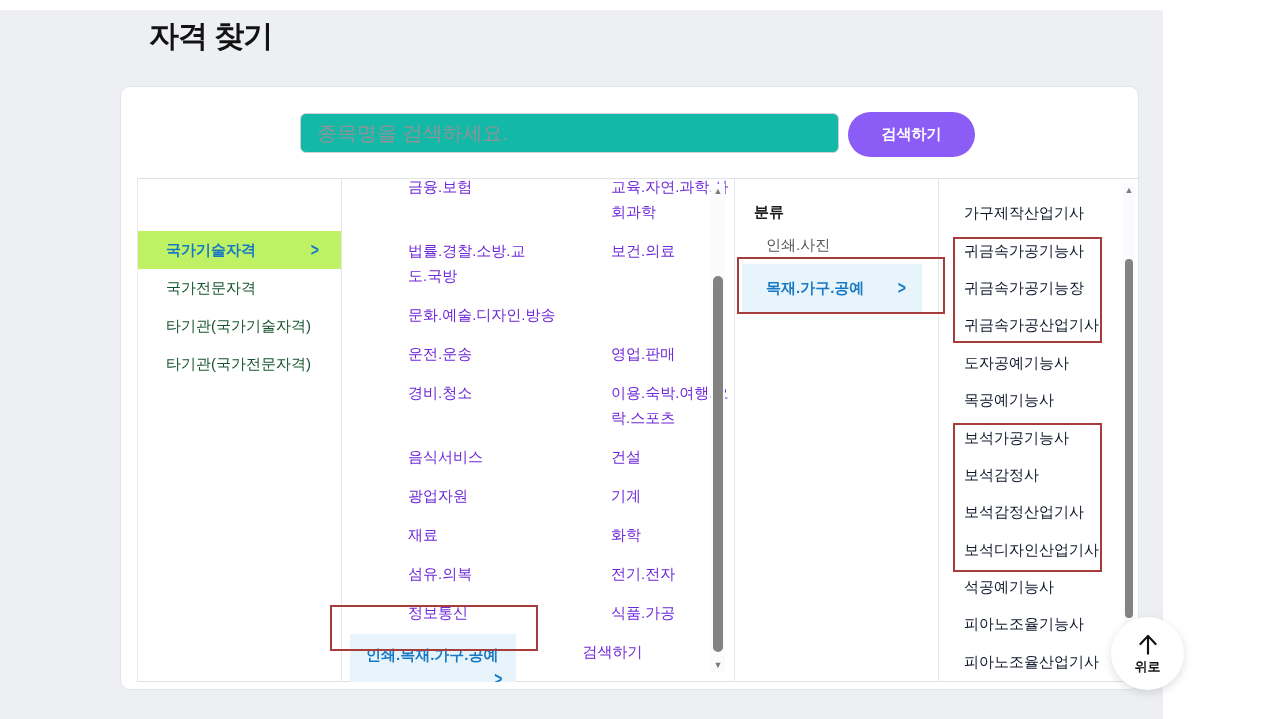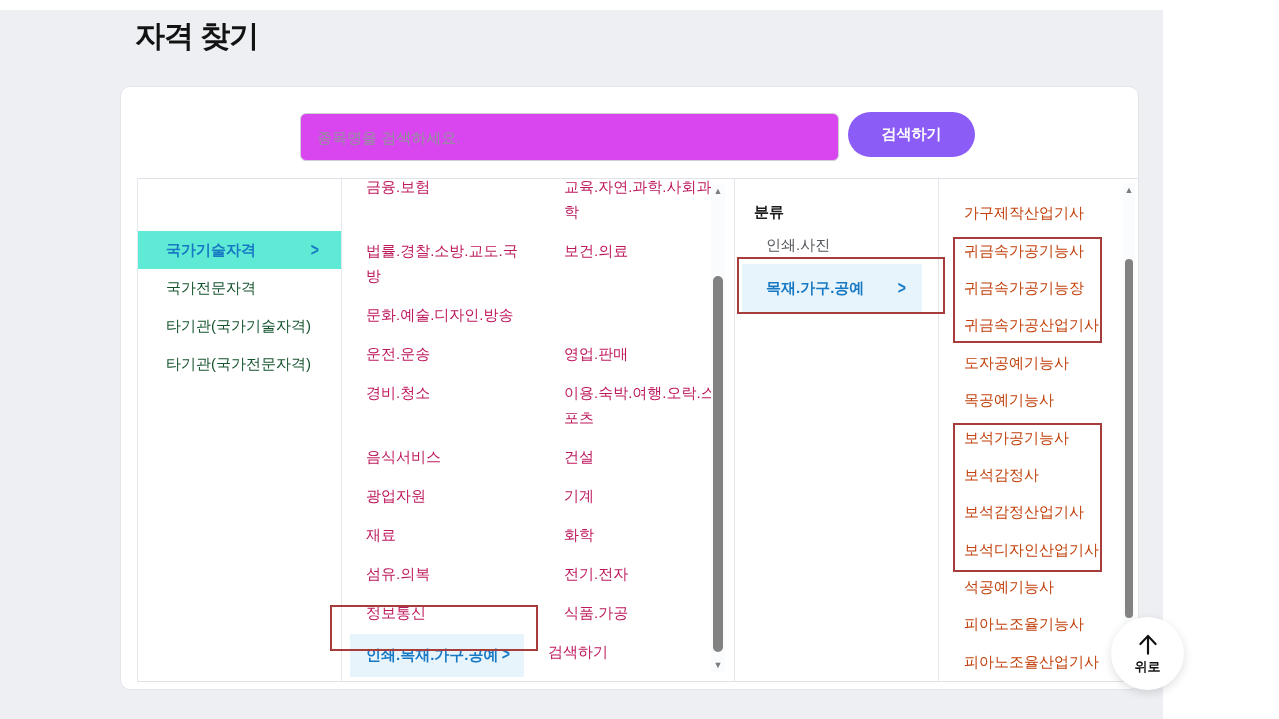--- a/index.html
+++ b/index.html
@@ -2,51 +2,51 @@
 <html><head>
 <meta charset="utf-8">
 <style>
   * { margin:0; padding:0; box-sizing:border-box; }
   html,body { width:1279px; height:719px; background:#fff; overflow:hidden;
               font-family:"Liberation Sans","DejaVu Sans",sans-serif; }
   .stage { position:relative; width:1279px; height:719px; }
 
   .gray-bg { position:absolute; left:0; top:10px; width:1163px; height:709px; background:#edeff3; }
 
-  .page-title { position:absolute; left:135px; top:16px; font-size:30px; font-weight:800; color:#121212; letter-spacing:-1px; }
+  .page-title { position:absolute; left:149px; top:16px; font-size:30px; font-weight:800; color:#121212; letter-spacing:-1px; }
 
   .card { position:absolute; left:120px; top:86px; width:1019px; height:604px;
           background:#fff; border:1px solid #e2e5ea; border-radius:10px; }
 
-  .search-input { position:absolute; left:300px; top:113px; width:539px; height:48px;
-          border:1px solid #cdd2d8; border-radius:6px; padding:0 16px; font-size:15px; color:#333;
-          font-family:inherit; outline:none; background:#d946ef; }
+  .search-input { position:absolute; left:300px; top:113px; width:539px; height:40px;
+          border:1px solid #cdd2d8; border-radius:6px; padding:0 16px; font-size:20px; color:#333;
+          font-family:inherit; outline:none; background:#14b8a6; }
   .search-input::placeholder { color:#8f9399; }
   .search-btn { position:absolute; left:848px; top:112px; width:127px; height:45px;
           border:none; border-radius:23px; background:#8b5cf6; color:#fff; font-size:15px;
           font-weight:700; font-family:inherit; cursor:pointer; }
 
   .panel { position:absolute; left:137px; top:178px; width:1001px; height:504px;
            border-top:1px solid #dfe2e6; border-bottom:1px solid #dfe2e6; border-left:1px solid #e6e9ed; }
 
   
   .nav-col { position:absolute; left:0; top:0; width:204px; height:503px; border-right:1px solid #e3e6ea; padding-top:52px; }
   .nav-item { position:relative; height:38px; display:flex; align-items:center; padding-left:28px;
               font-size:15px; color:#14532d; cursor:pointer; white-space:nowrap; }
-  .nav-item.active { background:#5eead4; color:#1779c4; font-weight:700; }
+  .nav-item.active { background:#bef264; color:#1779c4; font-weight:700; }
   .chev { color:#1779c4; font-weight:700; font-size:14px; transform:scaleY(1.25); }
   .nav-item .chev { position:absolute; right:22px; }
 
   
   .cats-region { position:absolute; left:204px; top:0; width:393px; height:503px;
                  border-right:1px solid #e3e6ea; overflow:hidden; }
   .cat-grid { margin-top:-10px; padding-left:24px; }
   .cat-row { display:flex; }
-  .cat-cell { width:160px; padding:5px 0 9px; font-size:15px; line-height:25px; color:#be185d;
-              word-break:break-all; cursor:pointer; }
+  .cat-cell { width:160px; padding:5px 0 9px; font-size:15px; line-height:25px; color:#6d28d9;
+              word-break:break-all; cursor:pointer;margin-left:42px; }
   .cat-cell:first-child { margin-right:38px; }
   .cat-cell.active { background:#e8f4fb; color:#1779c4; font-weight:700;
               margin-left:-16px; margin-right:24px; padding:8px 14px 10px 16px; width:174px; }
   .cat-cell.active .chev { float:right; }
 
   
   .sbar { position:absolute; background:#fafbfc; }
   .sbar-thumb { position:absolute; left:2px; right:2px; background:#828282; border-radius:6px; }
   .sbar-arrow { position:absolute; left:0; right:0; text-align:center; font-size:9px; color:#7b7b7b; line-height:10px; }
   .cats-sbar { left:573px; top:5px; width:14px; height:488px; }
@@ -58,21 +58,21 @@
   .subcat-item { position:absolute; left:0; top:48px; height:36px; width:204px; display:flex; align-items:center;
                  padding-left:31px; font-size:15px; color:#54575c; cursor:pointer; white-space:nowrap; }
   .subcat-item.active { top:85px; height:48px; left:7px; width:180px; background:#e8f4fb;
                  color:#1779c4; font-weight:700; padding-left:24px; }
   .subcat-item.active .chev { position:absolute; right:16px; }
 
   
   .qual-region { position:absolute; left:801px; top:0; width:200px; height:503px; overflow:hidden; }
   .qual-list { padding-top:16px; }
   .qual-item { height:37.4px; display:flex; align-items:center; padding-left:25px;
-               font-size:15px; color:#c2410c; cursor:pointer; white-space:nowrap; }
+               font-size:15px; color:#0f172a; cursor:pointer; white-space:nowrap; }
 
   
   .anno { position:absolute; border:2px solid #a63c3c; pointer-events:none; }
   .anno1 { left:330px; top:605px; width:208px; height:46px; }
   .anno2 { left:737px; top:257px; width:208px; height:57px; }
   .anno3 { left:953px; top:237px; width:149px; height:106px; }
   .anno4 { left:953px; top:423px; width:149px; height:149px; }
 
   
   .to-top { position:absolute; left:1111px; top:617px; width:73px; height:73px; border-radius:50%;

